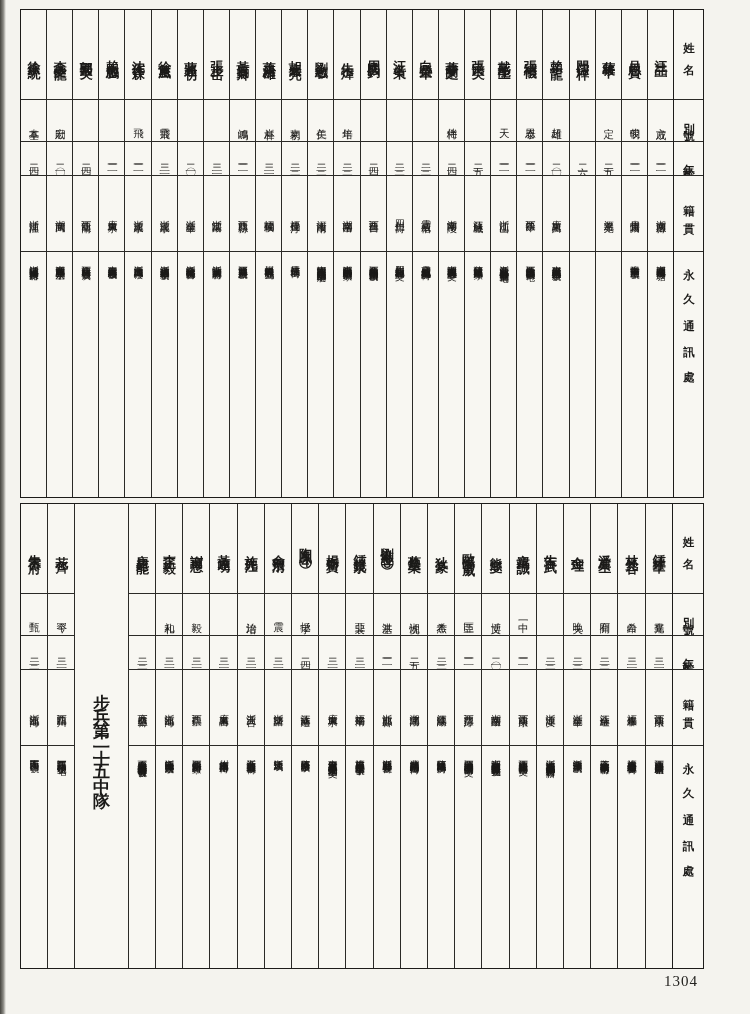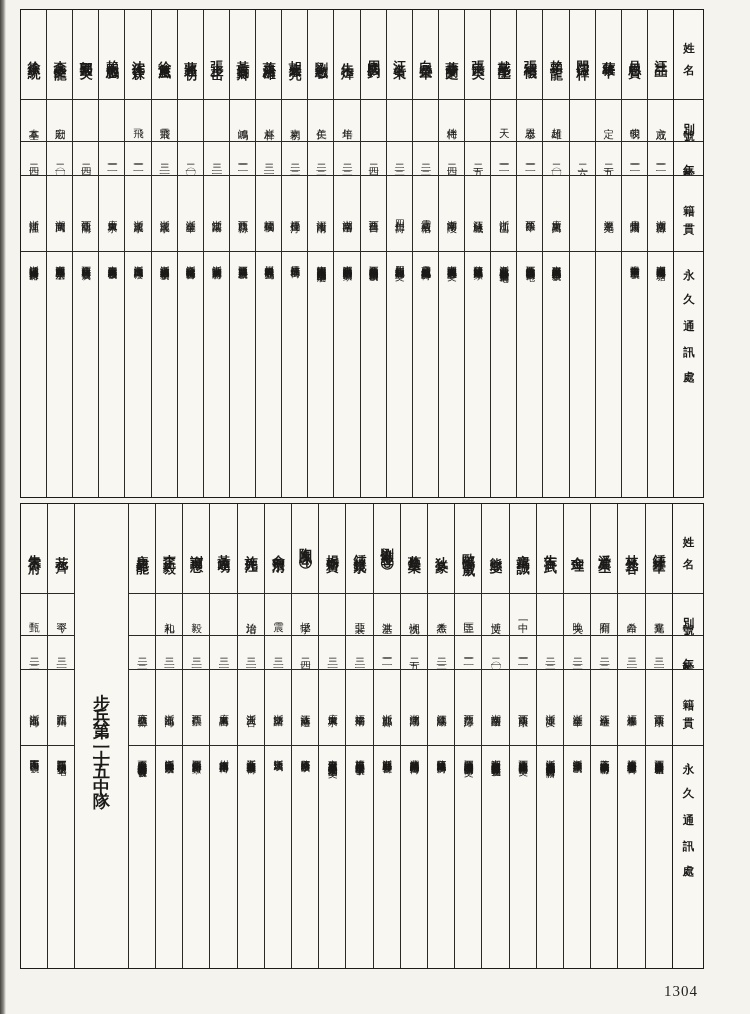--- a/index.html
+++ b/index.html
@@ -28,21 +28,21 @@
   .age-text{font-size:10.5px;letter-spacing:3px;}
   .origin-text{font-size:10px;letter-spacing:1px;}
   .address-text{font-size:9.5px;line-height:1.15;letter-spacing:0.5px;}
   .field-label{font-weight:700;font-size:11.5px;}
   .head-cell.cell-name .field-label{letter-spacing:22px;}
   .head-cell.cell-alias .field-label{letter-spacing:7px;}
   .head-cell.cell-age .field-label{letter-spacing:4px;}
   .head-cell.cell-origin .field-label{letter-spacing:18px;}
   .head-cell.cell-address .field-label{letter-spacing:26px;}
   .unit-label{font-size:17px;font-weight:700;letter-spacing:14px;}
-  .page-number{position:absolute;right:52px;bottom:14px;font-size:15px;letter-spacing:1px;
+  .page-number{position:absolute;right:52px;bottom:24px;font-size:15px;letter-spacing:1px;
         color:#23221f;font-family:"Liberation Serif","DejaVu Serif",serif;}
 </style>
 </head>
 <body>
 
 <div class="page">
   <div class="scan-edge"></div>
   <div class="sections">
     <div class="section top">
         <div class="col header-col">

